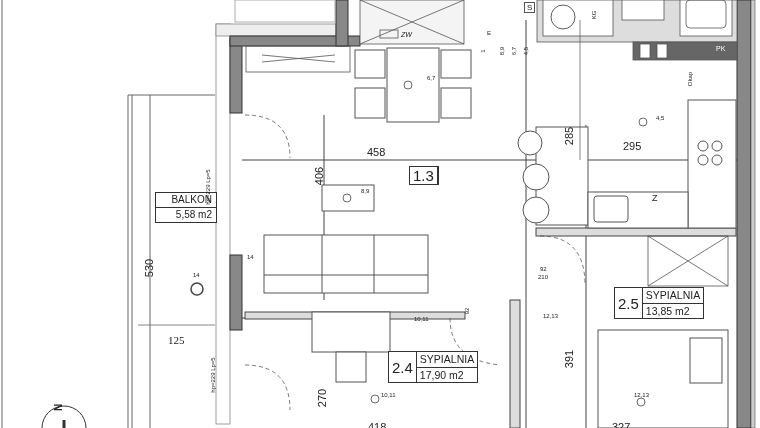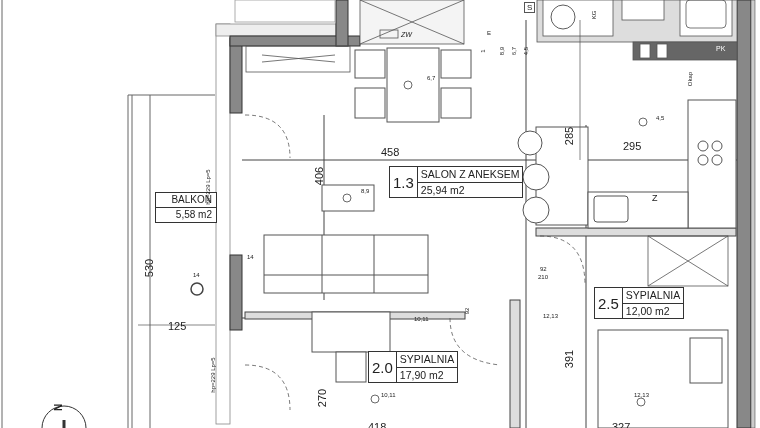--- a/index.html
+++ b/index.html
@@ -2,21 +2,21 @@
 <html><head>
 <meta charset="utf-8">
 <style>
   html,body{margin:0;padding:0;background:#fff;}
   body{width:760px;height:428px;overflow:hidden;position:relative;font-family:"Liberation Sans",sans-serif;color:#222;}
   #plan{position:absolute;left:0;top:0;width:760px;height:428px;}
   .lbl{position:absolute;font-family:"Liberation Sans",sans-serif;color:#222;white-space:nowrap;}
   .dim{font-size:11px;}
   .tiny{font-size:6px;}
   .vert{transform:rotate(-90deg);transform-origin:center center;}
-  .room-tag{position:absolute;display:flex;border:1px solid #333;background:#fff;}
+  .room-tag{position:absolute;display:flex;border:1px solid #333;background:#fff;margin-left:20px;}
   .room-num{font-size:15px;padding:0 3px;display:flex;align-items:center;border-right:1px solid #333;}
   .room-info{display:flex;flex-direction:column;}
   .room-name{font-size:10.5px;padding:0 3px;border-bottom:1px solid #333;line-height:15px;}
   .room-area{font-size:10.5px;padding:0 3px;line-height:14px;}
   .balkon-tag{position:absolute;border:1px solid #333;background:#fff;width:60px;}
   .balkon-tag div{font-size:10px;text-align:right;padding-right:4px;line-height:14px;}
   .balkon-tag div:first-child{border-bottom:1px solid #333;}
 </style>
 </head>
 <body>
@@ -152,53 +152,49 @@
   </g>
 
   <g stroke="#333" fill="none">
     <path d="M42 428 A22 22 0 0 1 86 428"></path>
     <line x1="64" y1="420" x2="64" y2="428" stroke-width="3"></line>
   </g>
 </svg>
 
 <div class="room-tag" style="left:389px;top:166px;">
   <div class="room-num">1.3</div>
-  <div class="room-info">
-    <div class="room-name">SALON Z ANEKSEM</div>
-    <div class="room-area">25,94 m2</div>
-  </div>
 </div>
 
 <div class="room-tag" style="left:368px;top:351px;">
-  <div class="room-num">2.0</div>
+  <div class="room-num">2.4</div>
   <div class="room-info">
     <div class="room-name">SYPIALNIA</div>
     <div class="room-area">17,90 m2</div>
   </div>
 </div>
 
 <div class="room-tag" style="left:594px;top:287px;">
   <div class="room-num">2.5</div>
   <div class="room-info">
     <div class="room-name">SYPIALNIA</div>
-    <div class="room-area">12,00 m2</div>
+    <div class="room-area">13,85 m2</div>
   </div>
 </div>
 
 <div class="balkon-tag" style="left:155px;top:192px;">
   <div>BALKON</div>
   <div>5,58 m2</div>
 </div>
 
-<span class="lbl dim" style="left:381px;top:146px;">458</span>
+<span class="lbl dim" style="left:367px;top:146px;">458</span>
 <span class="lbl dim vert" style="left:310px;top:170px;">406</span>
 <span class="lbl dim vert" style="left:560px;top:130px;">285</span>
 <span class="lbl dim" style="left:623px;top:140px;">295</span>
 <span class="lbl dim vert" style="left:140px;top:262px;">530</span>
-<span class="lbl dim" style="left:168px;top:320px;">125</span>
+<span class="lbl dim" style="left:168px;top:334px;font-family:Liberation Serif, serif;">125</span>
 <span class="lbl dim vert" style="left:313px;top:392px;">270</span>
 <span class="lbl dim" style="left:368px;top:421px;">418</span>
 <span class="lbl dim vert" style="left:560px;top:353px;">391</span>
 <span class="lbl dim" style="left:612px;top:421px;">327</span>
 
 <span class="lbl tiny" style="left:540px;top:266px;">92</span>
 <span class="lbl tiny" style="left:538px;top:274px;">210</span>
 <span class="lbl tiny vert" style="left:464px;top:308px;">92</span>
 <span class="lbl tiny vert" style="left:190px;top:184px;">hp=229 Lp=5</span>
 <span class="lbl tiny vert" style="left:195px;top:372px;">hp=229 Lp=5</span>

